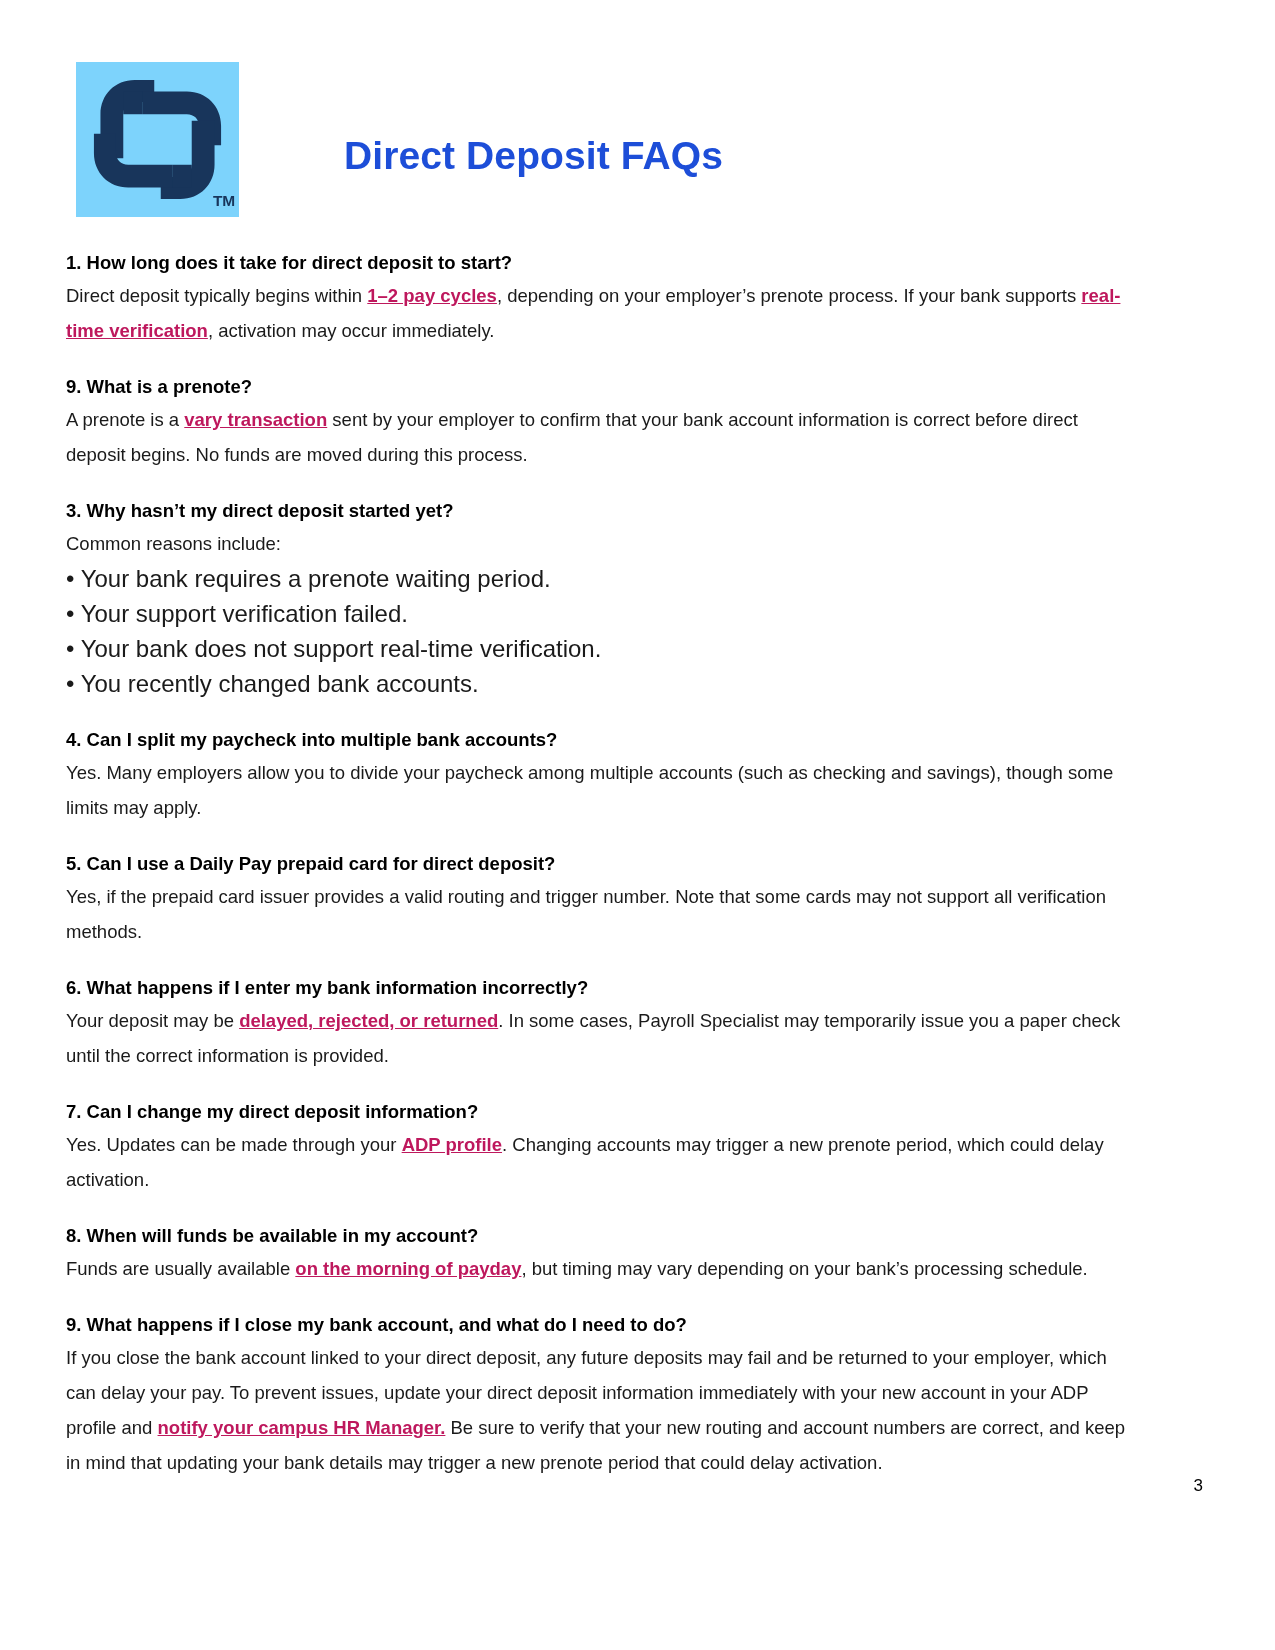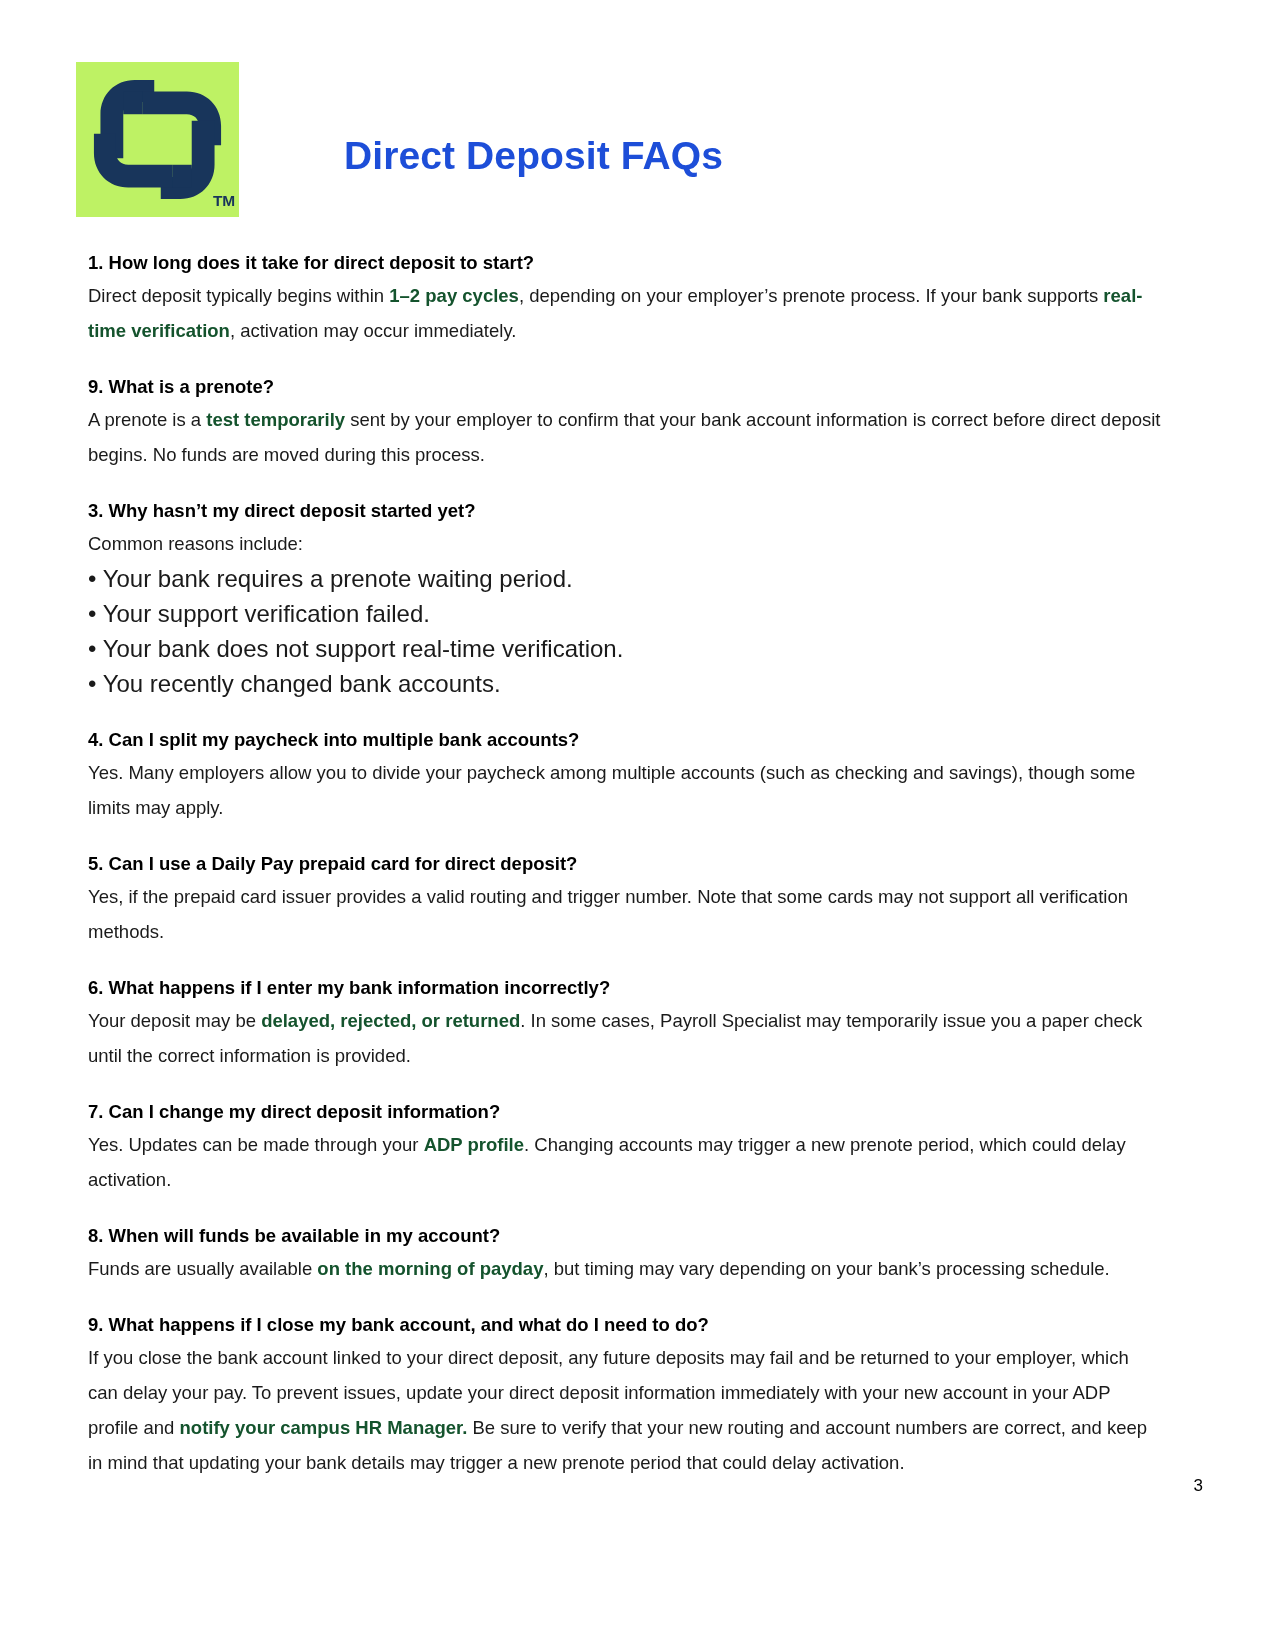--- a/index.html
+++ b/index.html
@@ -27,42 +27,42 @@
     top: 0;
     width: 1275px;
     height: 230px;
   }
   .logo-box {
     position: absolute;
     left: 76px;
     top: 62px;
     width: 163px;
     height: 155px;
-    background: #bef264;
+    background: #7dd3fc;
   }
   .logo-box svg {
     display: block;
     width: 163px;
     height: 155px;
   }
   .doc-title {
     position: absolute;
     left: 344px;
     top: 134px;
     font-size: 39px;
     font-weight: bold;
     color: #1d4ed8;
     letter-spacing: 0.1px;
     white-space: nowrap;
   }
 
   
   .content {
     position: absolute;
-    left: 88px;
+    left: 66px;
     top: 248px;
     width: 1075px;
   }
   .faq-block {
     margin-bottom: 24px;
   }
   .faq-block:last-of-type {
     margin-bottom: 0;
   }
   .q {
@@ -75,21 +75,22 @@
   .a {
     font-size: 18.5px;
     font-weight: normal;
     line-height: 35px;
     color: #1a1a1a;
     margin: 0;
     text-align: left;
   }
   .a b, .q b {
     font-weight: bold;
-    color: #14532d;
+    color: #be185d;
+    text-decoration: underline;
   }
   .bullets {
     margin: 0;
     padding: 0;
     list-style: none;
   }
   .bullets li {
     font-size: 24px;
     line-height: 35px;
     color: #1a1a1a;
@@ -141,21 +142,21 @@
 
   <div class="content">
 
     <div class="faq-block">
       <p class="q">1. How long does it take for direct deposit to start?</p>
       <p class="a">Direct deposit typically begins within <b>1–2 pay cycles</b>, depending on your employer’s prenote process. If your bank supports <b>real-time verification</b>, activation may occur immediately.</p>
     </div>
 
     <div class="faq-block">
       <p class="q">9. What is a prenote?</p>
-      <p class="a">A prenote is a <b>test temporarily</b> sent by your employer to confirm that your bank account information is correct before direct deposit begins. No funds are moved during this process.</p>
+      <p class="a">A prenote is a <b>vary transaction</b> sent by your employer to confirm that your bank account information is correct before direct deposit begins. No funds are moved during this process.</p>
     </div>
 
     <div class="faq-block">
       <p class="q">3. Why hasn’t my direct deposit started yet?</p>
       <p class="a">Common reasons include:</p>
       <ul class="bullets">
           <li>Your bank requires a prenote waiting period.</li>
           <li>Your support verification failed.</li>
           <li>Your bank does not support real-time verification.</li>
           <li>You recently changed bank accounts.</li>

